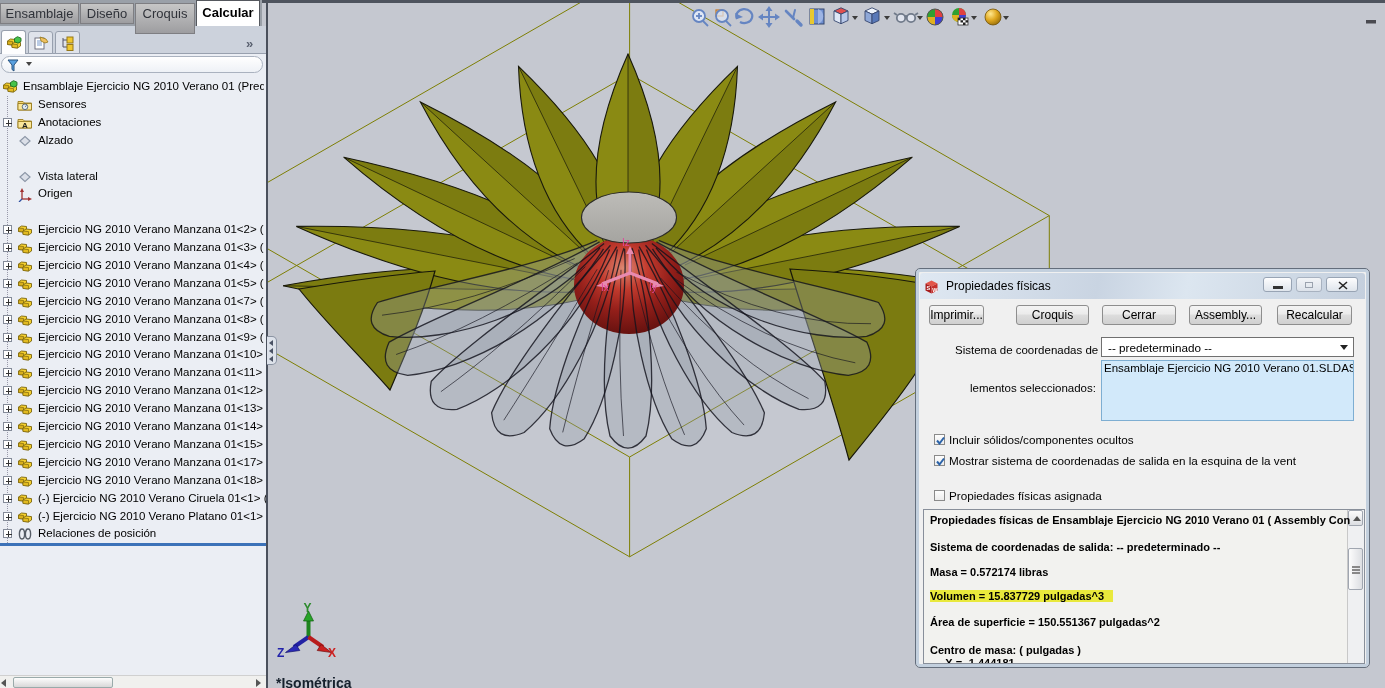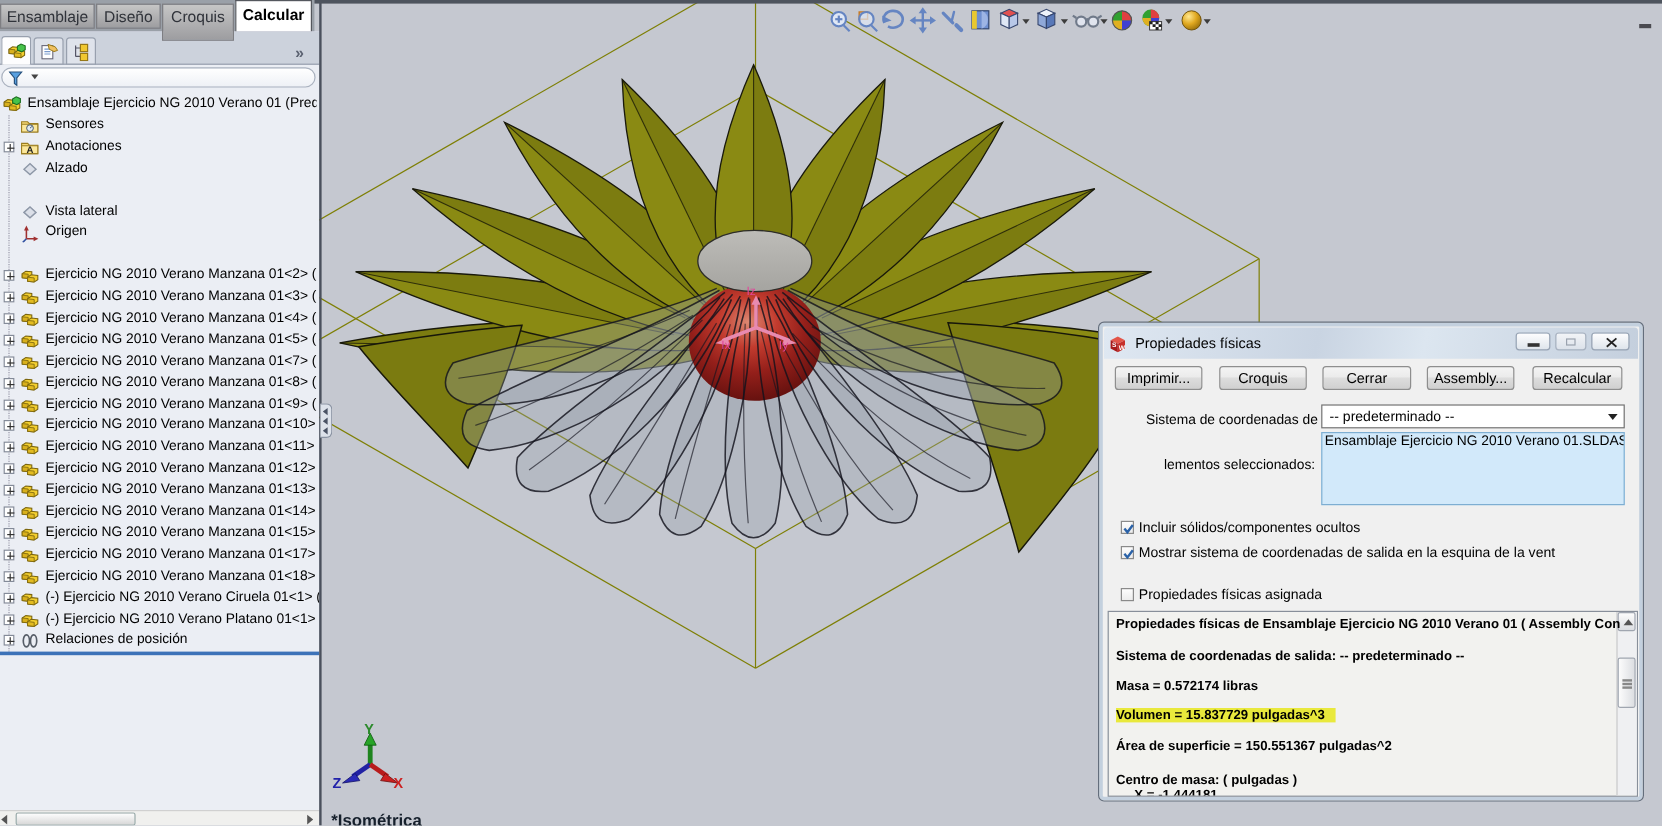--- a/index.html
+++ b/index.html
@@ -634,21 +634,21 @@
       </span>
   <span style="position:absolute;left:406px;top:4px;width:32px;height:15px;background:linear-gradient(#fdfdfe,#dfe5ec);border:1px solid #98a4b4;border-radius:3px">
     <svg width="10" height="9" viewBox="0 0 10 9" style="position:absolute;left:11px;top:3px">
           <g stroke="#222" stroke-width="1.5">
             <line x1="1" y1="1" x2="9" y2="8"></line>
             <line x1="9" y1="1" x2="1" y2="8"></line>
           </g>
         </svg>
       </span>
  </div>
- <div style="position:absolute;left:13px;top:36px;width:73px;height:20px;background:linear-gradient(#f4f4f4,#ebebeb 45%,#dddddd 50%,#d0d0d0);border:1px solid #8e8e8e;border-radius:3px;text-align:center;line-height:19px;font-size:12px;color:#000">Imprimir...</div>
+ <div style="position:absolute;left:13px;top:36px;width:55px;height:20px;background:linear-gradient(#f4f4f4,#ebebeb 45%,#dddddd 50%,#d0d0d0);border:1px solid #8e8e8e;border-radius:3px;text-align:center;line-height:19px;font-size:12px;color:#000">Imprimir...</div>
  <div style="position:absolute;left:100px;top:36px;width:73px;height:20px;background:linear-gradient(#f4f4f4,#ebebeb 45%,#dddddd 50%,#d0d0d0);border:1px solid #8e8e8e;border-radius:3px;text-align:center;line-height:19px;font-size:12px;color:#000">Croquis</div>
  <div style="position:absolute;left:186px;top:36px;width:74px;height:20px;background:linear-gradient(#f4f4f4,#ebebeb 45%,#dddddd 50%,#d0d0d0);border:1px solid #8e8e8e;border-radius:3px;text-align:center;line-height:19px;font-size:12px;color:#000">Cerrar</div>
  <div style="position:absolute;left:273px;top:36px;width:73px;height:20px;background:linear-gradient(#f4f4f4,#ebebeb 45%,#dddddd 50%,#d0d0d0);border:1px solid #8e8e8e;border-radius:3px;text-align:center;line-height:19px;font-size:12px;color:#000">Assembly...</div>
  <div style="position:absolute;left:361px;top:36px;width:75px;height:20px;background:linear-gradient(#f4f4f4,#ebebeb 45%,#dddddd 50%,#d0d0d0);border:1px solid #8e8e8e;border-radius:3px;text-align:center;line-height:19px;font-size:12px;color:#000">Recalcular</div>
  <span style="position:absolute;left:39px;top:75px;font-size:11.5px">Sistema de coordenadas de</span>
  <div style="position:absolute;left:185px;top:68px;width:253px;height:20px;background:#fff;border:1px solid #707070">
    <span style="position:absolute;left:6px;top:3px;font-size:11.7px">-- predeterminado --</span>
    <span style="position:absolute;right:5px;top:7px;width:0;height:0;border-left:4.5px solid transparent;border-right:4.5px solid transparent;border-top:5px solid #222"></span>
  </div>
  <div style="position:absolute;left:185px;top:91px;width:253px;height:61px;background:#d2e9fa;border:1px solid #7eaed2;overflow:hidden">

